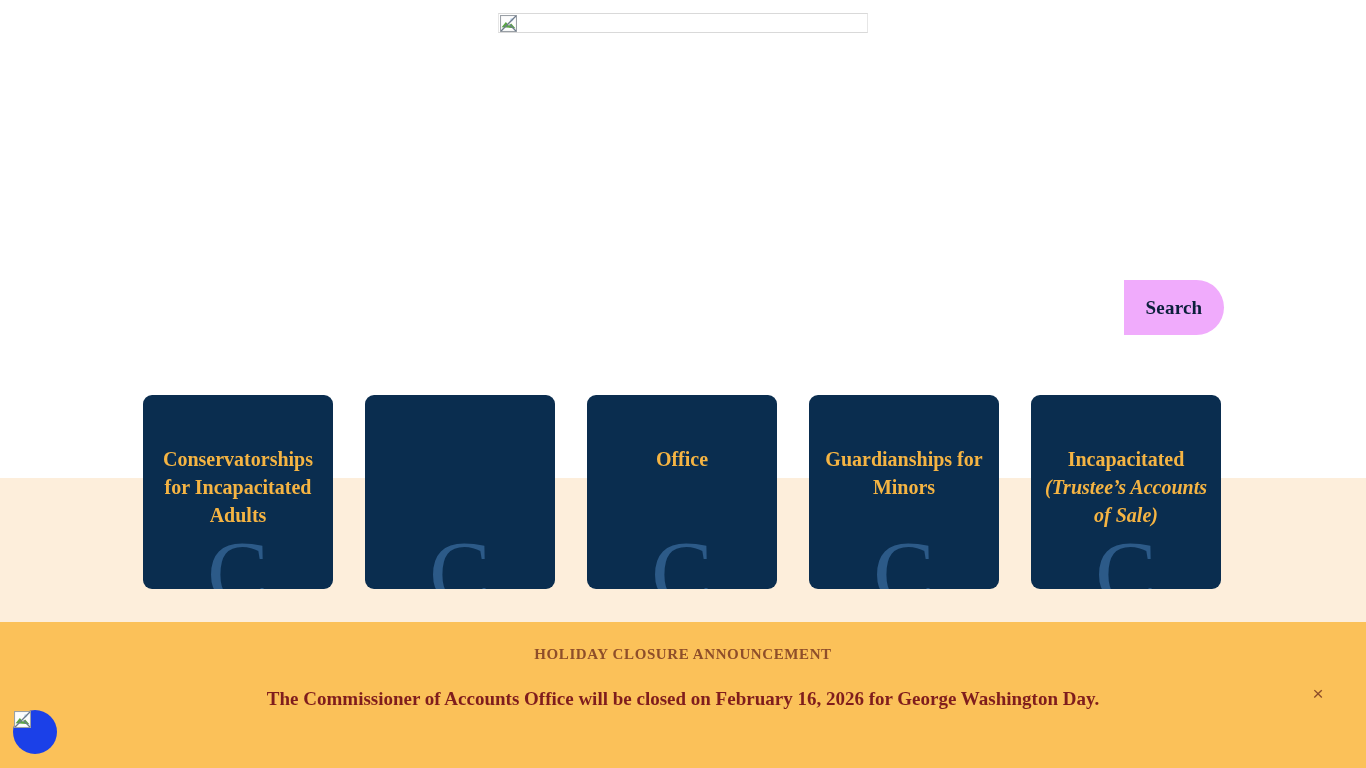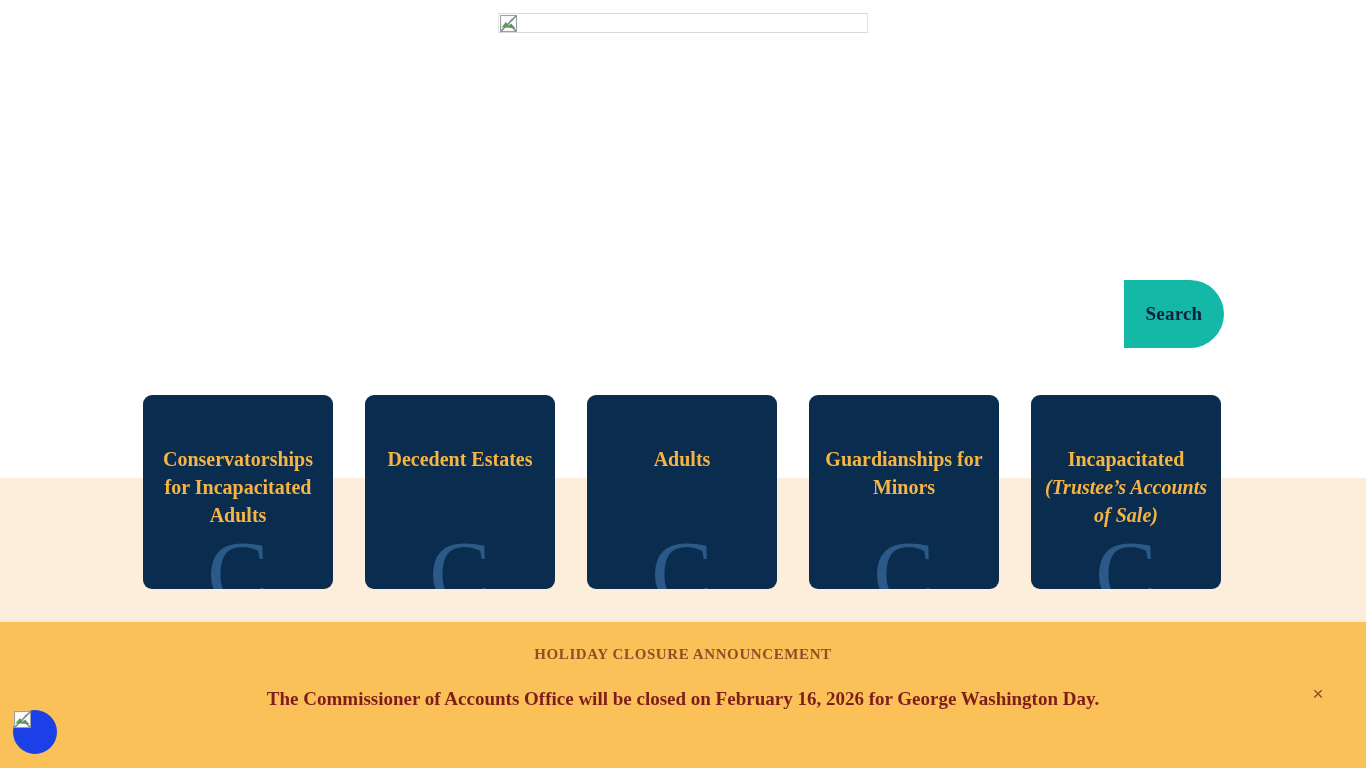--- a/index.html
+++ b/index.html
@@ -50,22 +50,22 @@
     height: 17px;
     display: block;
   }
 
   
   .search-btn {
     position: absolute;
     left: 1124px;
     top: 280px;
     width: 100px;
-    height: 68px;
-    background: #14b8a6;
+    height: 55px;
+    background: #f0abfc;
     border: none;
     border-radius: 0 40px 40px 0;
     color: #0B1F3B;
     font-family: "Liberation Serif", serif;
     font-weight: bold;
     font-size: 19px;
     letter-spacing: 0.2px;
     cursor: pointer;
     padding: 0;
     z-index: 3;
@@ -221,29 +221,26 @@
 <div class="card-row">
 
   <a class="cat-card">
     <div class="cat-card-title">
       <span>Conservatorships for Incapacitated Adults</span>
     </div>
     <div class="cat-watermark">C</div>
   </a>
 
   <a class="cat-card">
-    <div class="cat-card-title">
-      <span>Decedent Estates</span>
-    </div>
-    <div class="cat-watermark">C</div>
-  </a>
-
-  <a class="cat-card">
-    <div class="cat-card-title">
-      <span>Adults</span>
+    <div class="cat-watermark">C</div>
+  </a>
+
+  <a class="cat-card">
+    <div class="cat-card-title">
+      <span>Office</span>
     </div>
     <div class="cat-watermark">C</div>
   </a>
 
   <a class="cat-card">
     <div class="cat-card-title">
       <span>Guardianships for Minors</span>
     </div>
     <div class="cat-watermark">C</div>
   </a>

